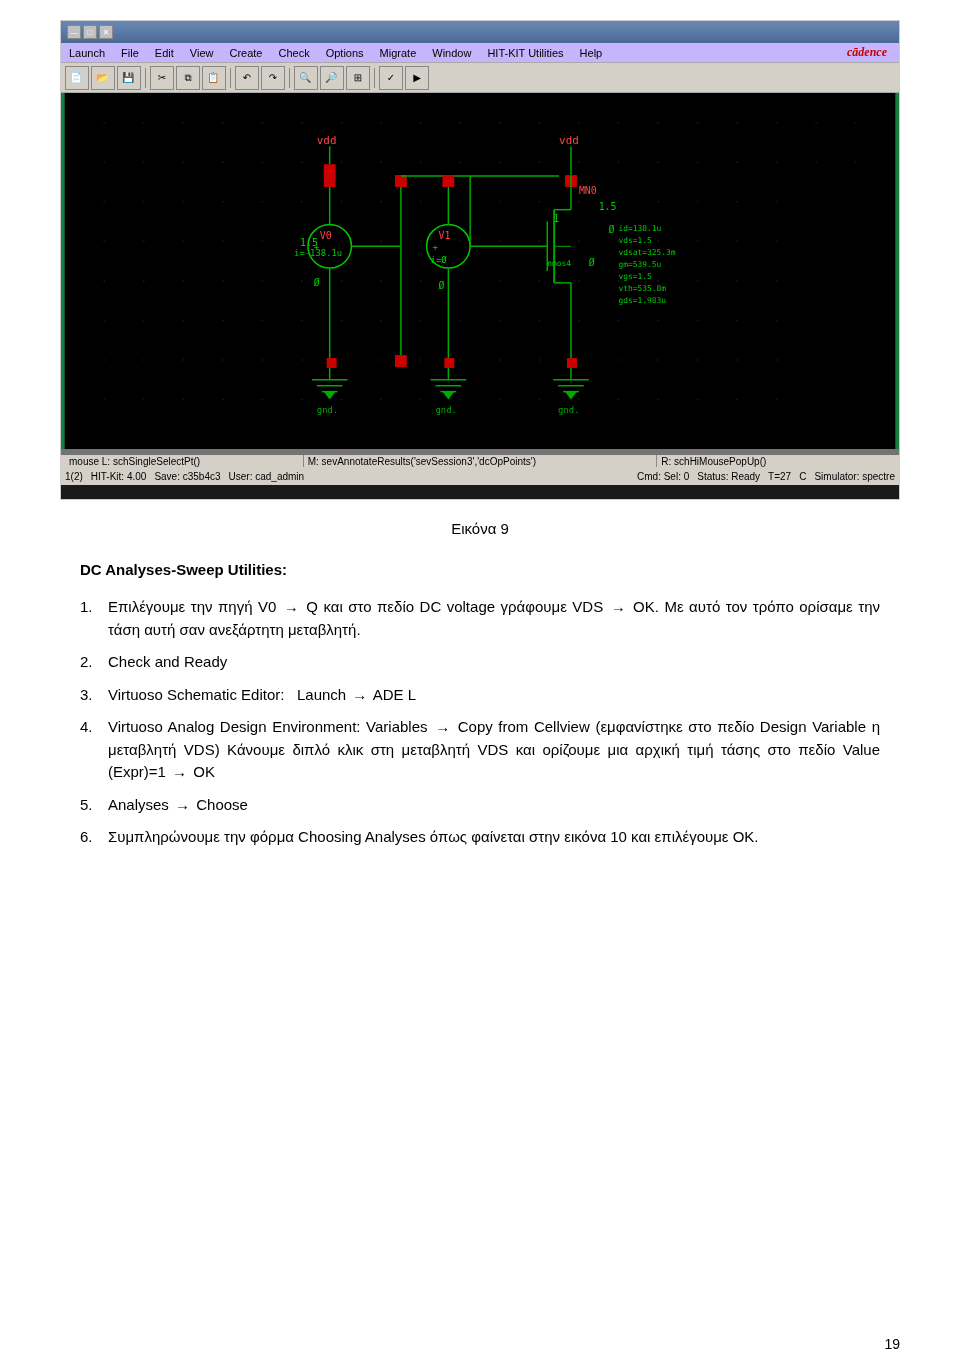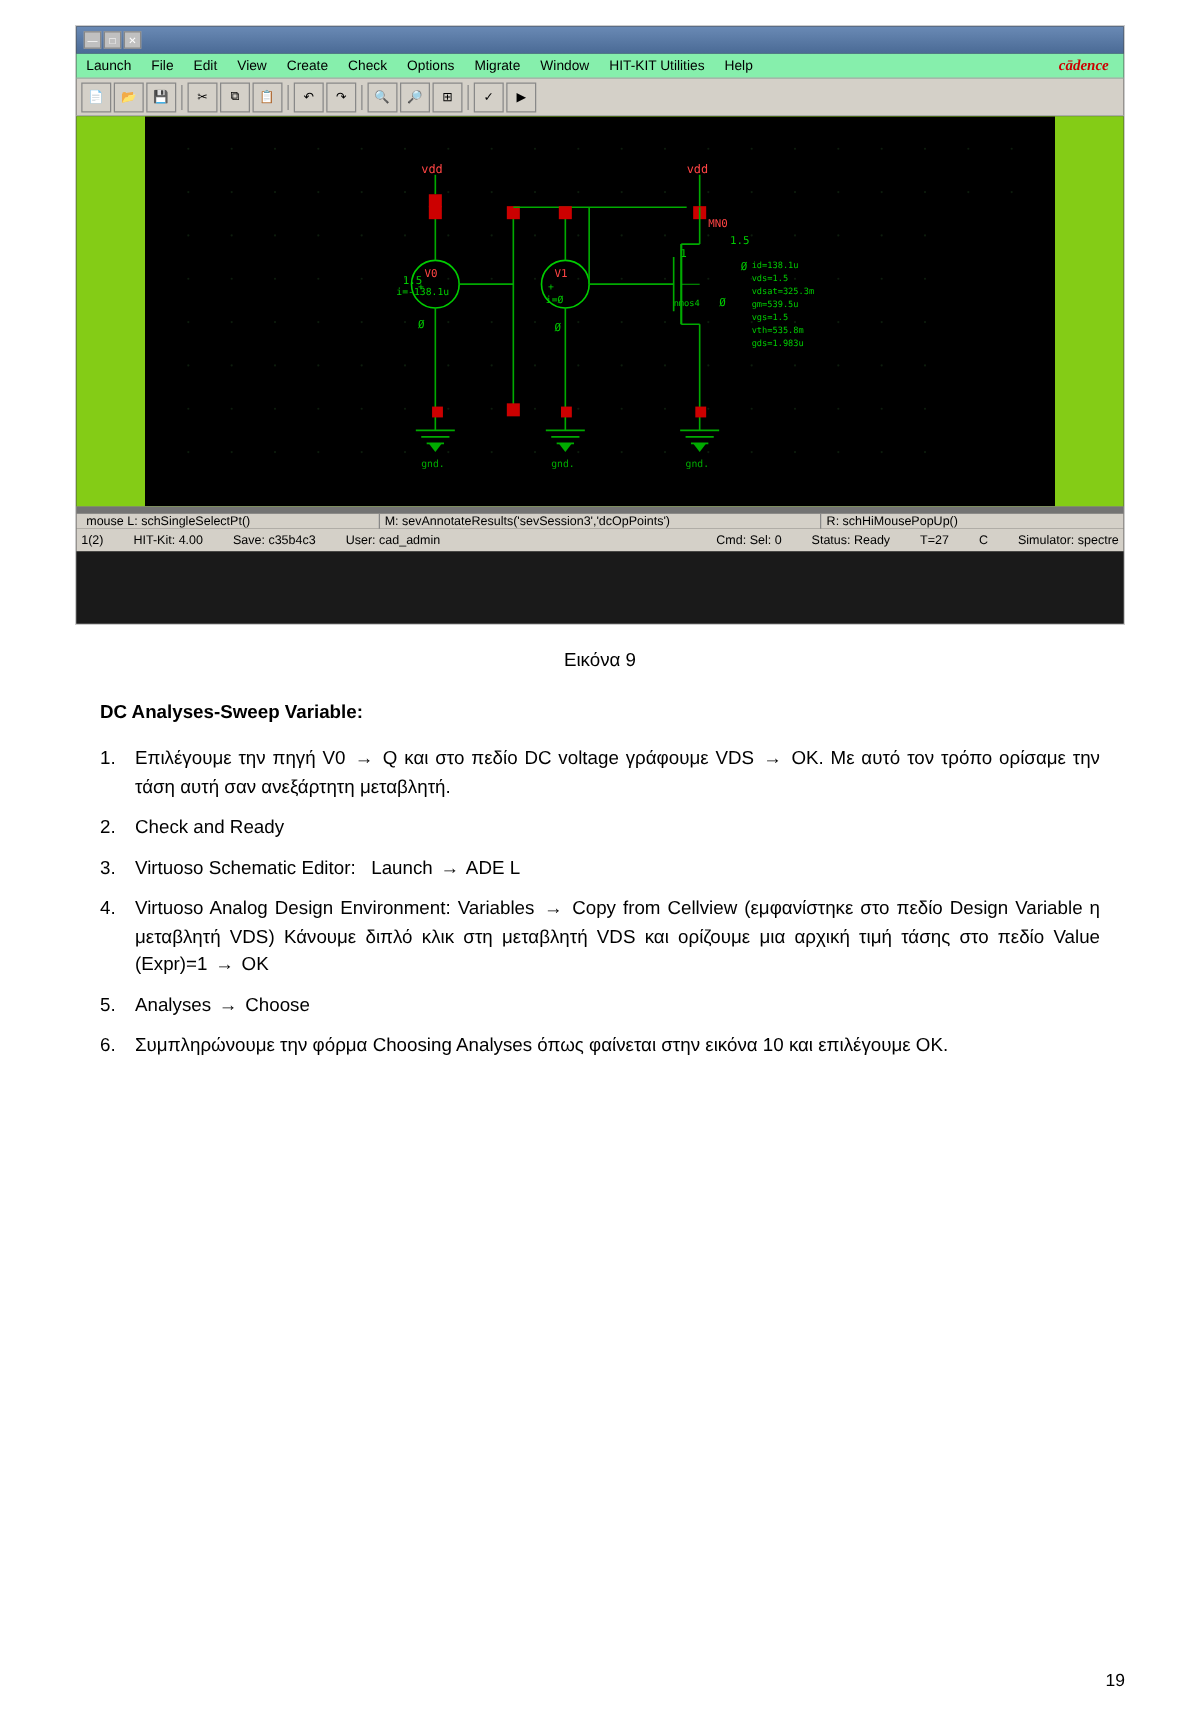--- a/index.html
+++ b/index.html
@@ -66,21 +66,21 @@
       background: #c0c0c0;
       border: 1px solid #888;
       font-size: 8px;
       display: flex;
       align-items: center;
       justify-content: center;
       cursor: pointer;
     }
 
     .win-menubar {
-      background: #86efac;
+      background: #c4b5fd;
       height: 20px;
       display: flex;
       align-items: center;
       padding: 0 4px;
       font-size: 11px;
       font-family: Arial, sans-serif;
       gap: 8px;
       border-bottom: 1px solid #aaa;
     }
 
@@ -124,23 +124,23 @@
       color: #cc0000;
       font-family: "Times New Roman", serif;
       font-style: italic;
       font-size: 12px;
       font-weight: bold;
       padding-right: 8px;
     }
 
     
     .schematic-canvas {
-      background: #84cc16;
+      background: #15803d;
       width: 100%;
-      height: 312px;
+      height: 356px;
       position: relative;
       overflow: hidden;
     }
 
     .schematic-svg {
       width: 100%;
       height: 100%;
     }
 
     .status-bar {
@@ -167,21 +167,21 @@
     }
 
     .cmd-bar {
       background: #d4d0c8;
       height: 18px;
       display: flex;
       align-items: center;
       font-size: 10px;
       font-family: Arial, sans-serif;
       padding: 0 4px;
-      gap: 24px;
+      gap: 8px;
     }
 
     
     .figure-caption {
       text-align: center;
       font-size: 15px;
       margin-bottom: 20px;
       font-family: Arial, sans-serif;
       color: #000;
     }
@@ -594,21 +594,21 @@
     </div>
 
   </div>
 
   <div class="figure-caption">Εικόνα 9</div>
 
   <div class="content-area">
 
 
     <div style="display:flex; align-items:baseline; margin-bottom:10px;">
-      <div class="dc-label">DC Analyses-Sweep Variable:</div>
+      <div class="dc-label">DC Analyses-Sweep Utilities:</div>
     </div>
 
     <ol class="numbered-list">
 
       <li class="list-item">
         <span class="list-num">1.</span>
         <span class="list-content">
           Επιλέγουμε την πηγή V0 <span class="arrow">→</span> Q και στο πεδίο DC voltage γράφουμε VDS <span class="arrow">→</span> OK. Με αυτό τον τρόπο ορίσαμε την τάση αυτή σαν ανεξάρτητη μεταβλητή.
         </span>
       </li>

